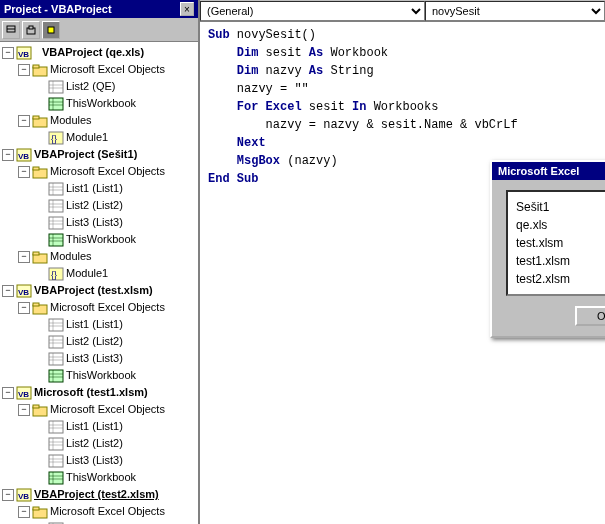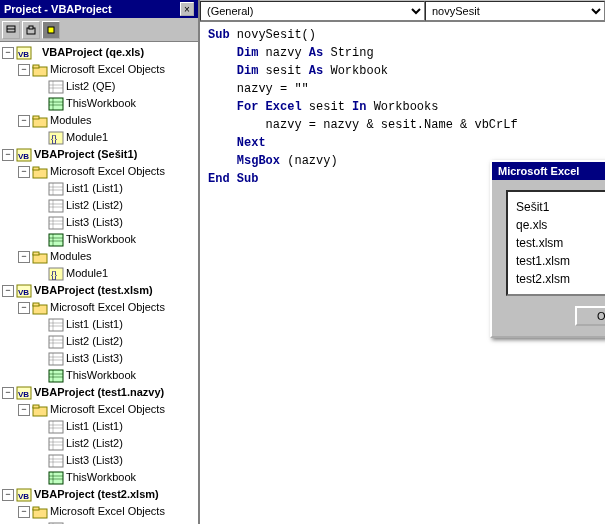--- a/index.html
+++ b/index.html
@@ -518,21 +518,21 @@
         </div>
         <div class="tree-item">
           <span style="display:inline-block;width:2px;"></span>
           <span class="tree-expand">−</span>
           <span class="tree-icon">
             <svg width="16" height="14" viewBox="0 0 16 14">
               <rect x="1" y="1" width="14" height="12" fill="#ffffc0" stroke="#808000" stroke-width="1"></rect>
               <text x="2" y="11" font-size="8" font-family="Arial" fill="#000080" font-weight="bold">VB</text>
             </svg>
           </span>
-          <span class="tree-label" style="font-weight:bold;">VBAProject (test1.nazvy)</span>
+          <span class="tree-label" style="font-weight:bold;">Microsoft (test1.xlsm)</span>
         </div>
         <div class="tree-item">
           <span style="display:inline-block;width:18px;"></span>
           <span class="tree-expand">−</span>
           <span class="tree-icon">
             <svg width="16" height="14" viewBox="0 0 16 14">
               <rect x="1" y="4" width="14" height="9" fill="#ffe080" stroke="#808000" stroke-width="1"></rect>
               <rect x="1" y="2" width="6" height="3" fill="#ffe080" stroke="#808000" stroke-width="1"></rect>
             </svg>
           </span>
@@ -592,21 +592,21 @@
         </div>
         <div class="tree-item">
           <span style="display:inline-block;width:2px;"></span>
           <span class="tree-expand">−</span>
           <span class="tree-icon">
             <svg width="16" height="14" viewBox="0 0 16 14">
               <rect x="1" y="1" width="14" height="12" fill="#ffffc0" stroke="#808000" stroke-width="1"></rect>
               <text x="2" y="11" font-size="8" font-family="Arial" fill="#000080" font-weight="bold">VB</text>
             </svg>
           </span>
-          <span class="tree-label" style="font-weight:bold;">VBAProject (test2.xlsm)</span>
+          <span class="tree-label" style="font-weight:bold;text-decoration:underline;">VBAProject (test2.xlsm)</span>
         </div>
         <div class="tree-item">
           <span style="display:inline-block;width:18px;"></span>
           <span class="tree-expand">−</span>
           <span class="tree-icon">
             <svg width="16" height="14" viewBox="0 0 16 14">
               <rect x="1" y="4" width="14" height="9" fill="#ffe080" stroke="#808000" stroke-width="1"></rect>
               <rect x="1" y="2" width="6" height="3" fill="#ffe080" stroke="#808000" stroke-width="1"></rect>
             </svg>
           </span>
@@ -632,22 +632,22 @@
     <div class="code-toolbar">
       <select class="code-dropdown">
         <option>(General)</option>
       </select>
       <select class="code-dropdown" style="max-width:180px;">
         <option>novySesit</option>
       </select>
     </div>
     <div class="code-editor" id="code-editor">
     <span class="code-line"><span class="kw">Sub</span> novySesit()</span>
+        <span class="code-line">    <span class="kw">Dim</span> sesit <span class="kw">As</span> Workbook</span>
         <span class="code-line">    <span class="kw">Dim</span> nazvy <span class="kw">As</span> String</span>
-        <span class="code-line">    <span class="kw">Dim</span> sesit <span class="kw">As</span> Workbook</span>
         <span class="code-line">    nazvy = ""</span>
         <span class="code-line">    <span class="kw">For Excel</span> sesit <span class="kw">In</span> Workbooks</span>
         <span class="code-line">        nazvy = nazvy &amp; sesit.Name &amp; vbCrLf</span>
         <span class="code-line">    <span class="kw">Next</span></span>
         <span class="code-line">    <span class="kw">MsgBox</span> (nazvy)</span>
         <span class="code-line"><span class="kw">End Sub</span></span>
       </div>
 
     <div class="dialog-overlay" id="msgbox-dialog">
       <div class="dialog-titlebar">

